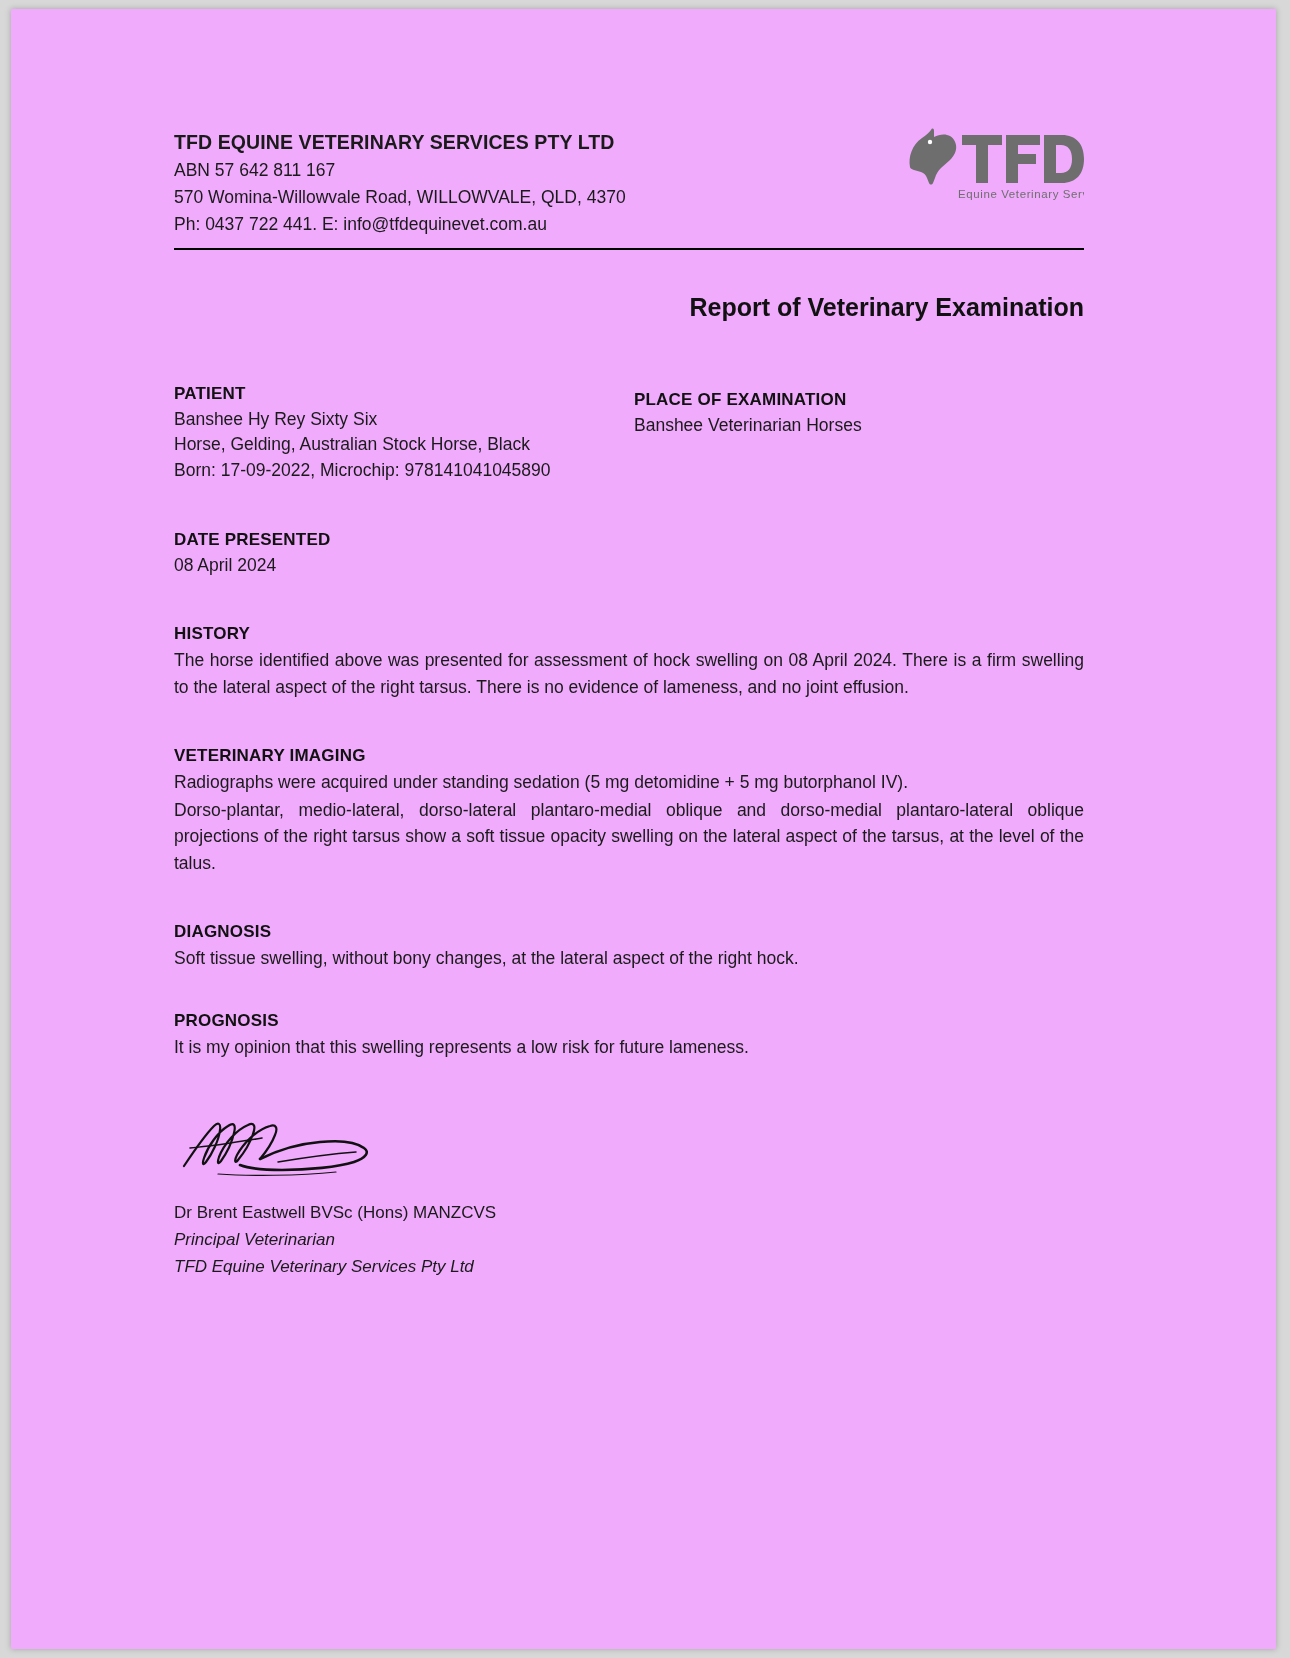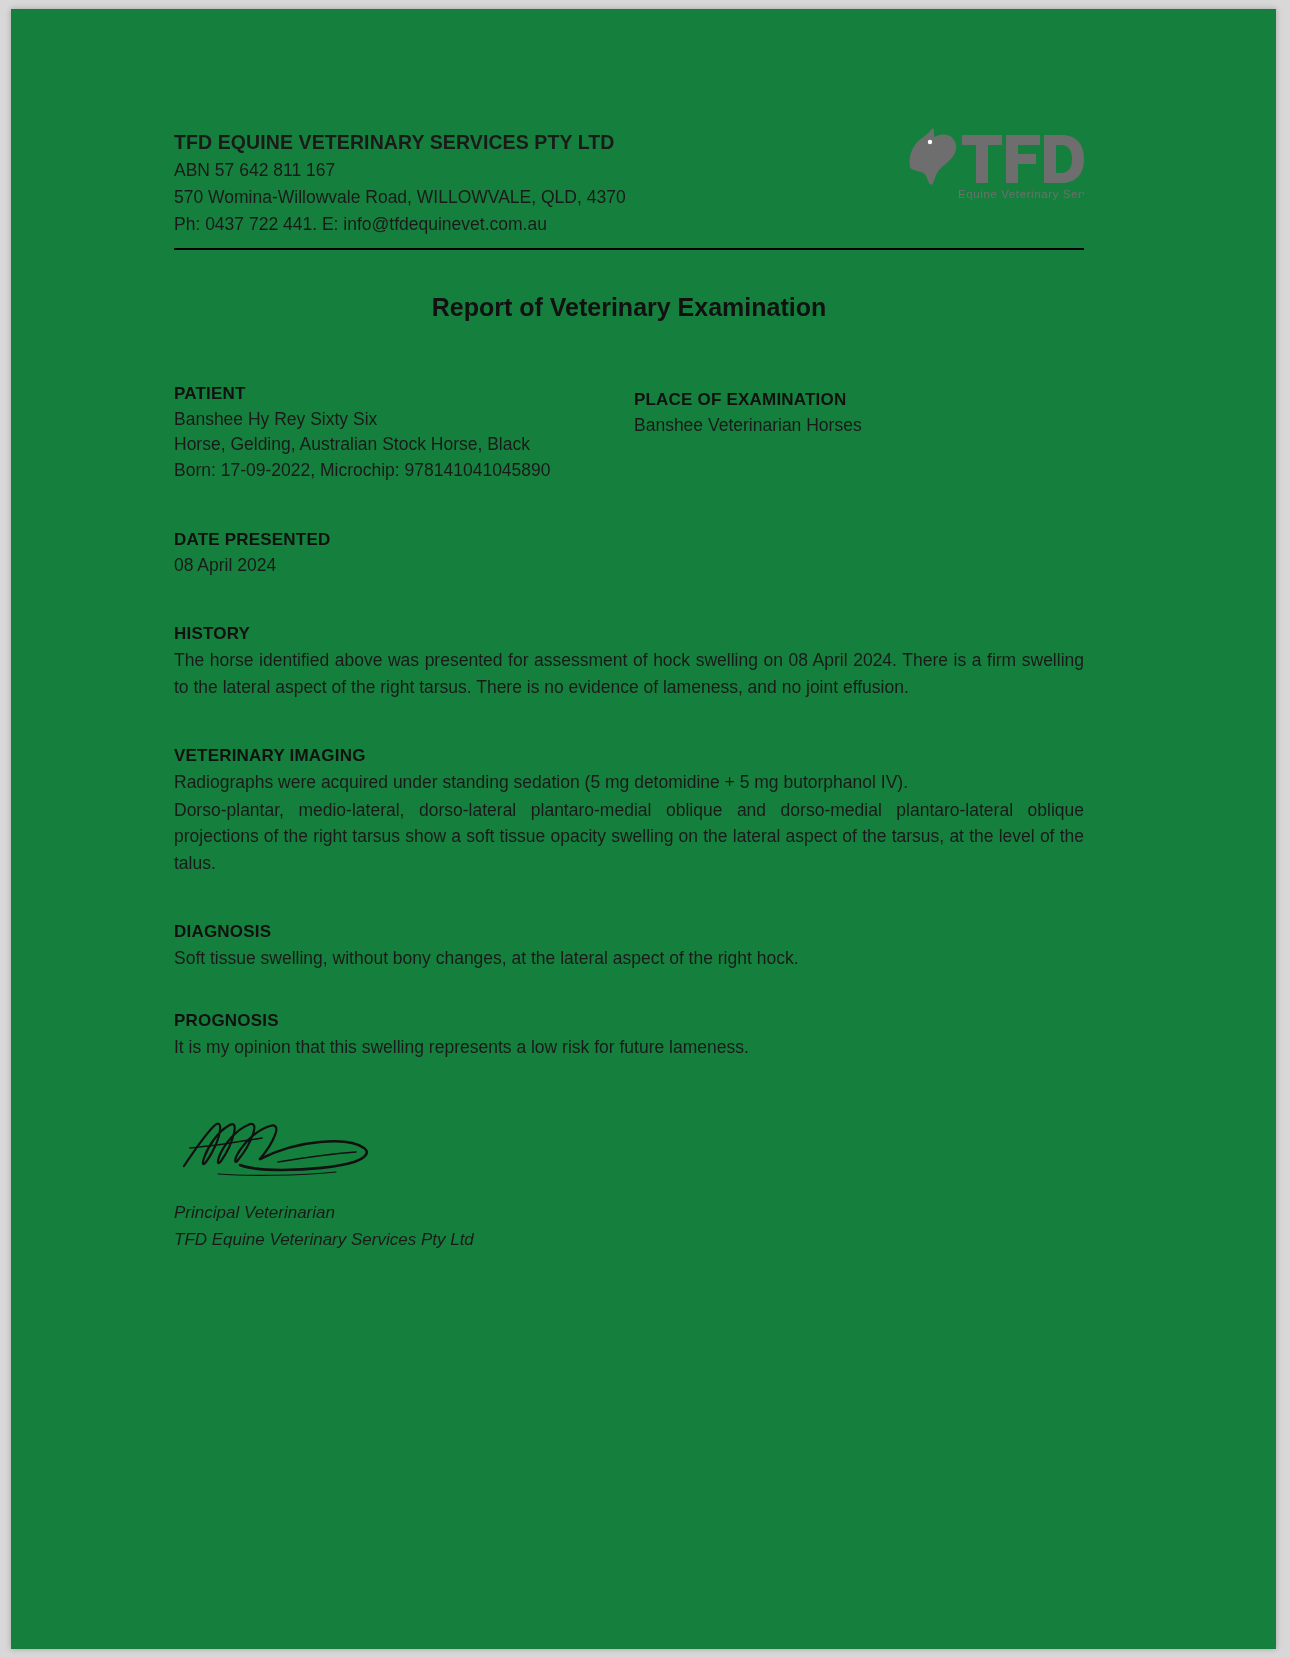--- a/index.html
+++ b/index.html
@@ -12,21 +12,21 @@
     height: 1658px;
     font-family: "Liberation Sans", sans-serif;
     overflow: hidden;
   }
   .page {
     position: absolute;
     left: 11px;
     top: 9px;
     width: 1265px;
     height: 1640px;
-    background: #15803d;
+    background: #f0abfc;
     box-shadow: 0 0 6px rgba(0,0,0,0.25);
   }
   .content {
     position: absolute;
     left: 163px;
     top: 0;
     width: 910px;
   }
 
   
@@ -55,21 +55,21 @@
   }
   .logo svg { display: block; }
   .rule {
     margin-top: 9px;
     border-bottom: 2.5px solid #000;
     width: 910px;
   }
 
   
   .doc-title {
-    text-align: center;
+    text-align: right;
     font-size: 25px;
     font-weight: bold;
     color: #111;
     margin-top: 43px;
   }
 
   
   .info-row {
     display: flex;
     margin-top: 62px;
@@ -194,17 +194,18 @@
         <g fill="none" stroke="#111" stroke-linecap="round" stroke-linejoin="round">
           <path d="M6,58 C18,40 28,26 36,18 C40,14 43,15 42,22 C41,32 34,46 28,54 C25,58 24,56 26,50 C30,38 40,24 50,18 C56,14 58,17 56,25 C54,34 48,46 43,53 C40,57 39,55 41,49 C46,36 58,22 70,17 C76,14 78,18 75,26 C72,35 65,46 60,52 C57,56 56,53 59,47 C65,36 78,22 92,18 C98,16 100,20 97,27 C94,35 87,45 82,51" stroke-width="2.2"></path>
           <path d="M12,40 C34,38 60,34 84,30" stroke-width="1.6"></path>
           <path d="M82,51 C96,44 118,36 142,34 C162,32 178,34 186,40 C192,44 188,50 176,54 C160,59 130,62 104,62 C84,62 70,60 62,57" stroke-width="2.6"></path>
           <path d="M100,54 C124,50 152,46 178,44" stroke-width="1.5"></path>
           <path d="M40,66 C70,68 120,68 158,64" stroke-width="1.2"></path>
         </g>
       </svg>
     </div>
 
+    <div class="sign-line">Dr Brent Eastwell BVSc (Hons) MANZCVS</div>
     <div class="sign-line italic">Principal Veterinarian</div>
     <div class="sign-line italic">TFD Equine Veterinary Services Pty Ltd</div>
 
   </div>
 </div>
 
 </body></html>

